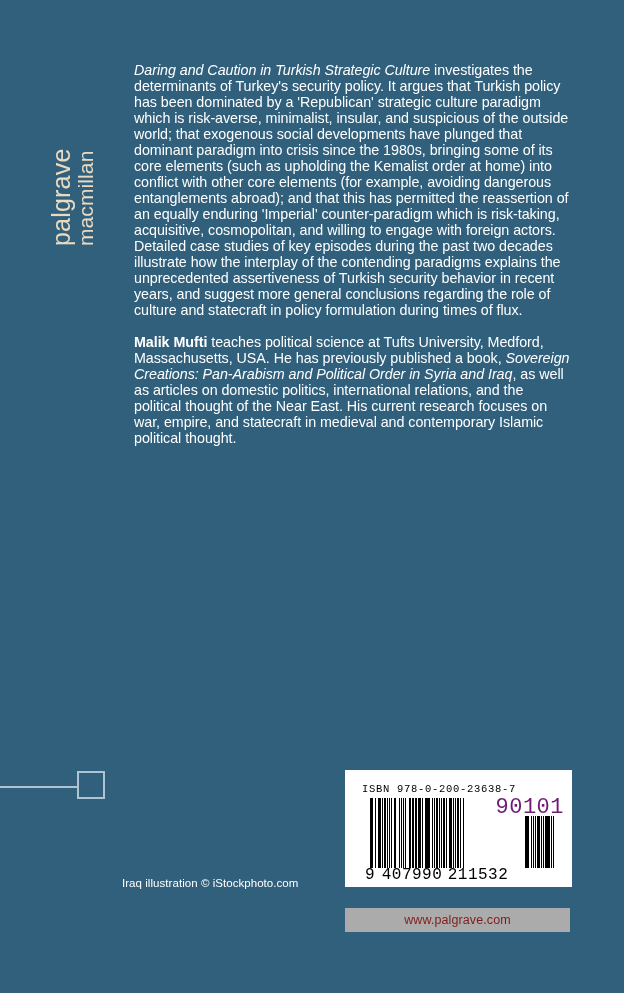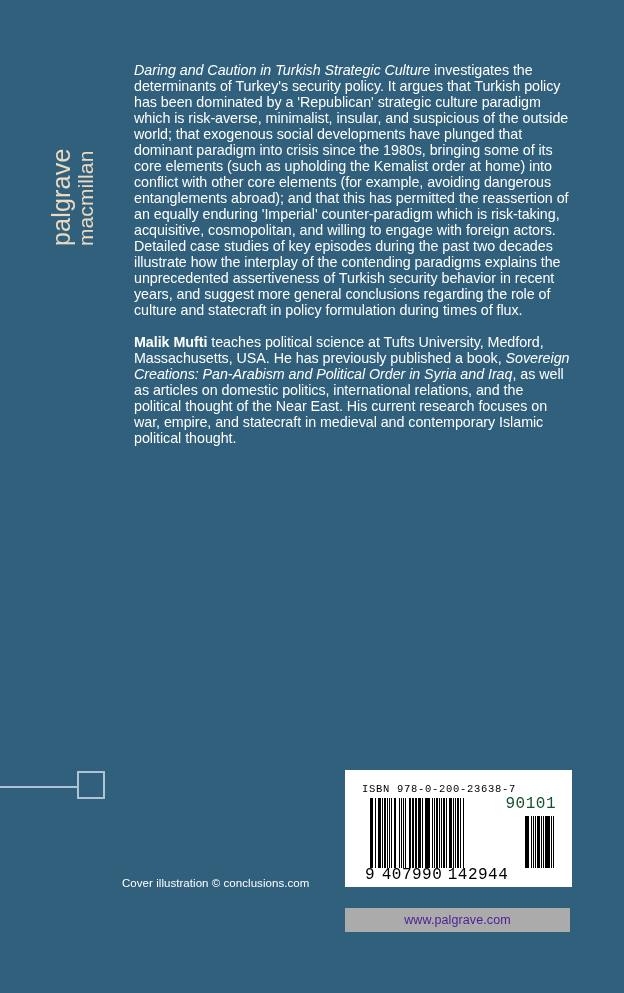--- a/index.html
+++ b/index.html
@@ -122,26 +122,26 @@
     left: 17px;
     top: 13px;
     font-family: "Liberation Mono", "DejaVu Sans Mono", monospace;
     font-size: 10.5px;
     letter-spacing: 0.7px;
     color: #000;
     white-space: nowrap;
   }
   .addon-text {
     position: absolute;
-    right: 16px;
+    right: 8px;
     top: 25px;
     font-family: "Liberation Mono", "DejaVu Sans Mono", monospace;
-    font-size: 16px;
+    font-size: 22px;
     letter-spacing: 0.5px;
-    color: #14532d;
+    color: #701a75;
     white-space: nowrap;
   }
   .bars-main {
     position: absolute;
     left: 25px;
     top: 28px;
     width: 137px;
     height: 70px;
     display: flex;
     align-items: flex-start;
@@ -181,21 +181,21 @@
     left: 345px;
     top: 908px;
     width: 225px;
     height: 24px;
     background: #ABABAB;
     display: flex;
     align-items: center;
     justify-content: center;
   }
   .url-bar span {
-    color: #4c1d95;
+    color: #7f1d1d;
     font-size: 12.5px;
     letter-spacing: 0.1px;
   }
 </style>
 </head>
 <body>
 
 <div class="cover">
 
   <div class="logo-wrap">
@@ -206,21 +206,21 @@
   </div>
 
   <div class="blurb">
     <p><em>Daring and Caution in Turkish Strategic Culture</em><span> investigates the determinants of Turkey's security policy. It argues that Turkish policy has been dominated by a 'Republican' strategic culture paradigm which is risk-averse, minimalist, insular, and suspicious of the outside world; that exogenous social developments have plunged that dominant paradigm into crisis since the 1980s, bringing some of its core elements (such as upholding the Kemalist order at home) into conflict with other core elements (for example, avoiding dangerous entanglements abroad); and that this has permitted the reassertion of an equally enduring 'Imperial' counter-paradigm which is risk-taking, acquisitive, cosmopolitan, and willing to engage with foreign actors. Detailed case studies of key episodes during the past two decades illustrate how the interplay of the contending paradigms explains the unprecedented assertiveness of Turkish security behavior in recent years, and suggest more general conclusions regarding the role of culture and statecraft in policy formulation during times of flux.</span></p>
     <p><strong>Malik Mufti</strong><span> teaches political science at Tufts University, Medford, Massachusetts, USA. He has previously published a book, </span><em>Sovereign Creations: Pan-Arabism and Political Order in Syria and Iraq</em><span>, as well as articles on domestic politics, international relations, and the political thought of the Near East. His current research focuses on war, empire, and statecraft in medieval and contemporary Islamic political thought.</span></p>
   </div>
 
   <div class="deco-line"></div>
   <div class="deco-square"></div>
 
-  <div class="credit">Cover illustration © conclusions.com</div>
+  <div class="credit">Iraq illustration © iStockphoto.com</div>
 
   <div class="barcode-box">
     <div class="isbn-text">ISBN 978-0-200-23638-7</div>
     <div class="addon-text">90101</div>
     <div class="bars-main">
         <div class="bar" style="width: 1.56px;"></div>
         <div class="bar" style="width: 0.78px; background: transparent;"></div>
         <div class="bar" style="width: 0.78px;"></div>
         <div class="bar" style="width: 1.56px; background: transparent;"></div>
         <div class="bar" style="width: 0.78px;"></div>
@@ -328,21 +328,21 @@
         <div class="bar" style="width: 0.7px;"></div>
         <div class="bar" style="width: 1.4px; background: transparent;"></div>
         <div class="bar" style="width: 0.7px;"></div>
         <div class="bar" style="width: 1.4px; background: transparent;"></div>
         <div class="bar" style="width: 0.7px;"></div>
         <div class="bar" style="width: 0.7px; background: transparent;"></div>
       </div>
     <div class="ean-text">
       <span class="ean-lead">9</span>
       <span class="ean-left">407990</span>
-      <span class="ean-right">142944</span>
+      <span class="ean-right">211532</span>
     </div>
   </div>
 
   <div class="url-bar">
     <span>www.palgrave.com</span>
   </div>
 
 </div>
 
 </body></html>

